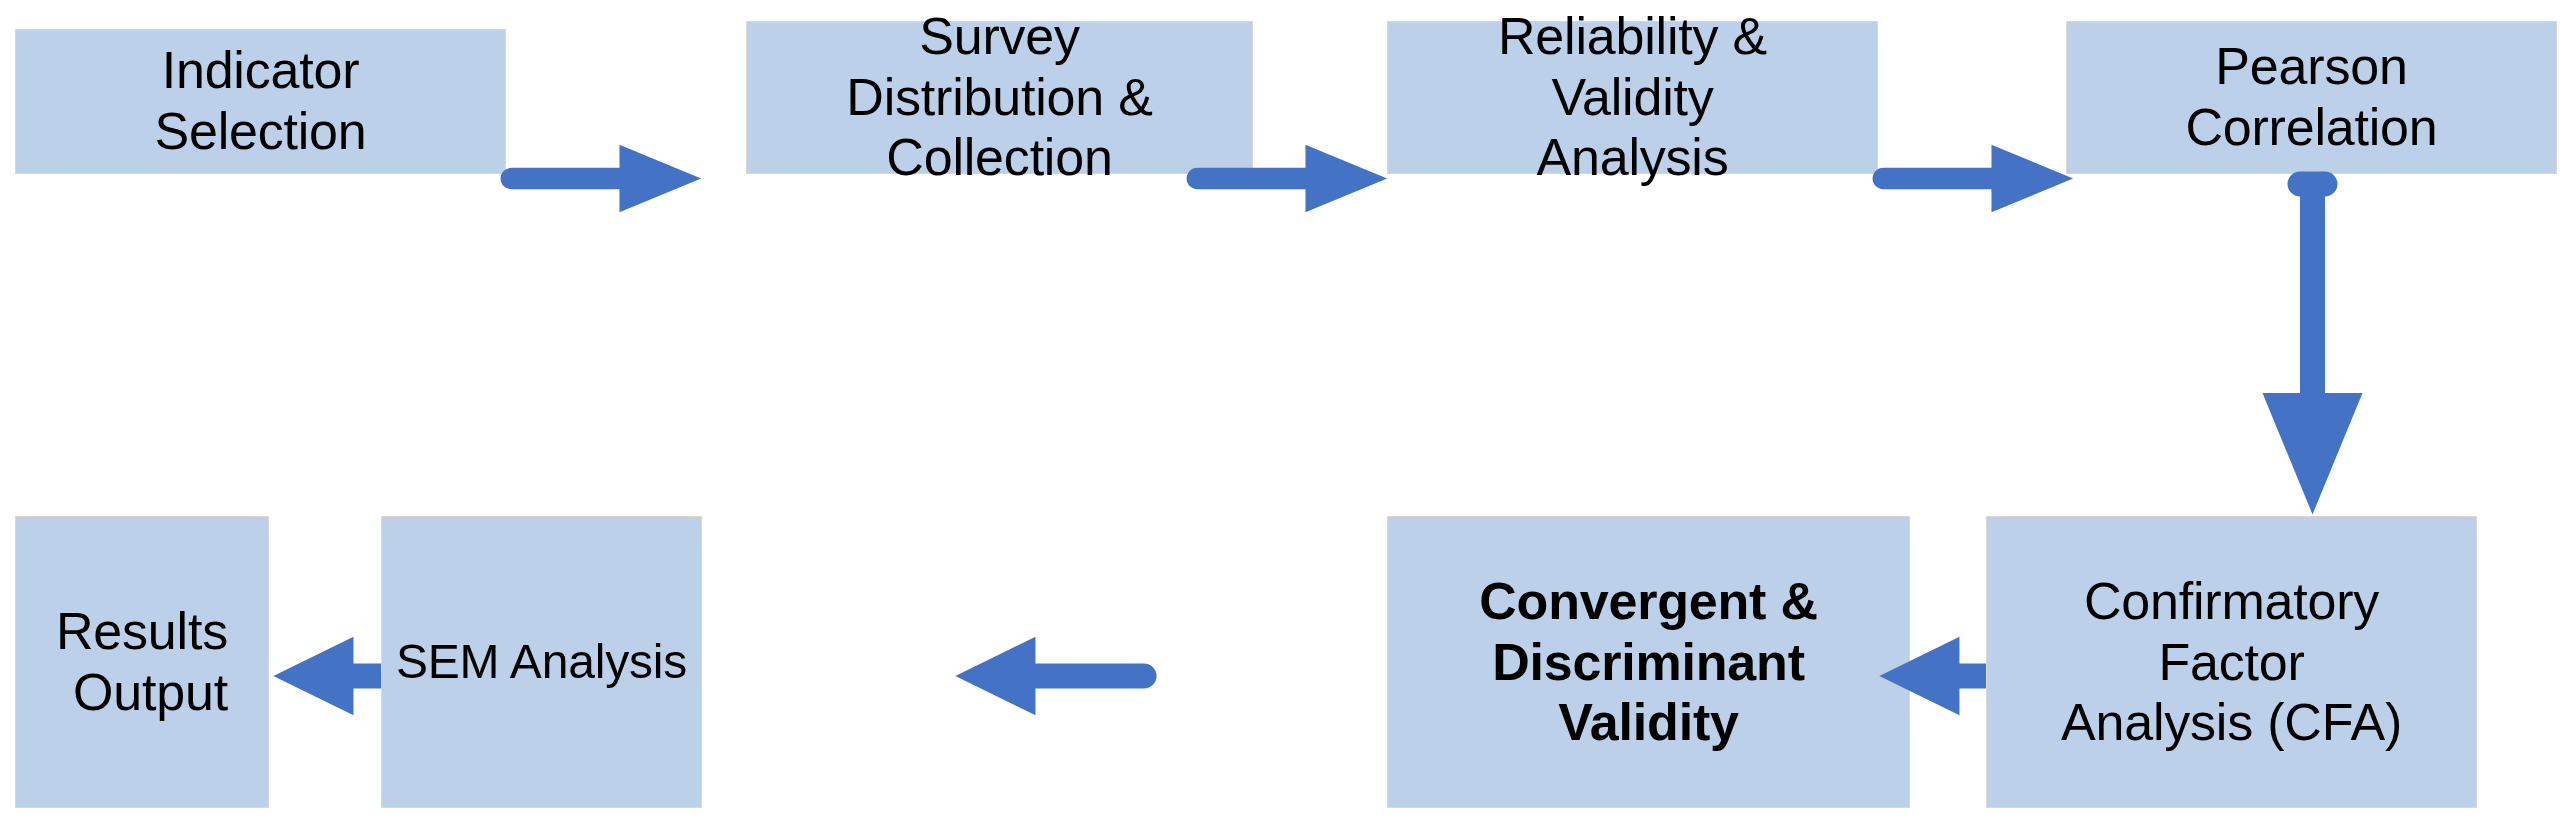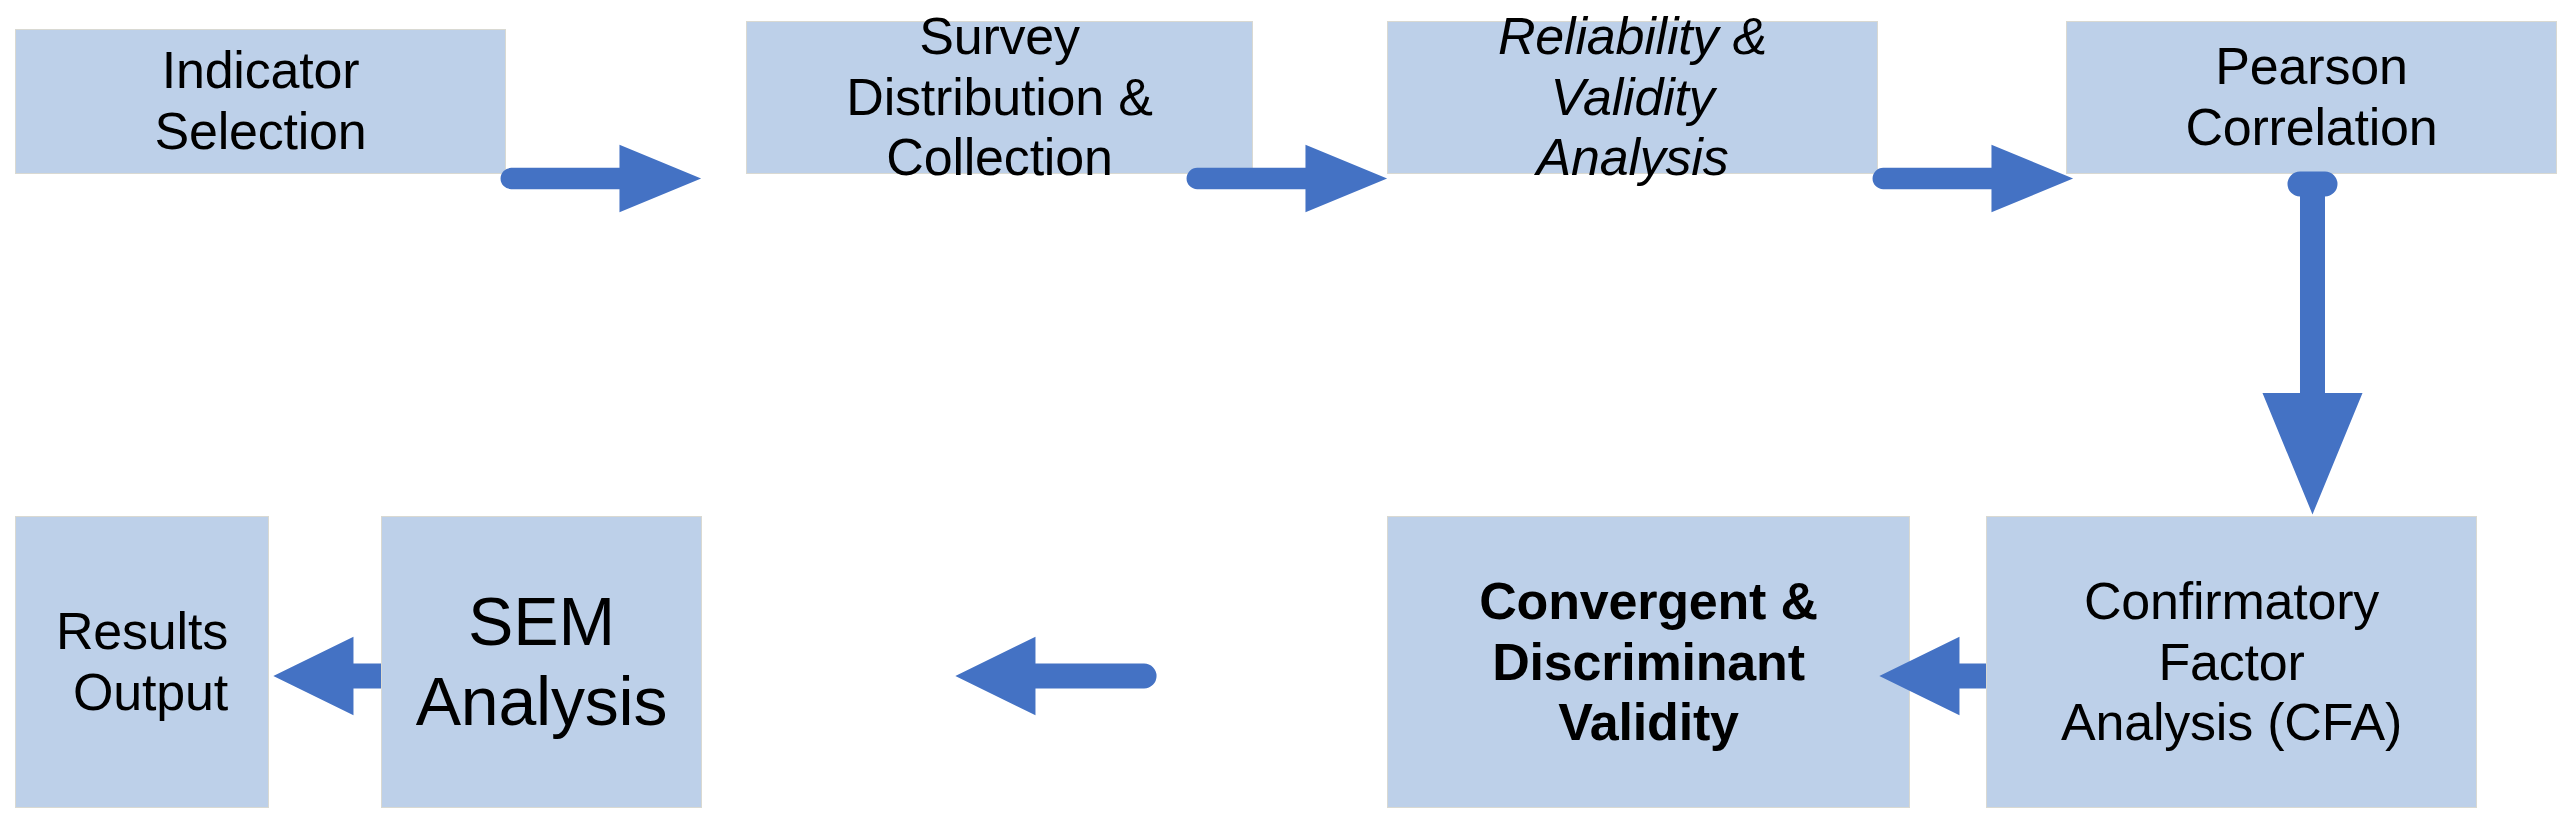--- a/index.html
+++ b/index.html
@@ -26,21 +26,21 @@
     text-align: center;
     color: #000000;
     font-family: "Liberation Sans", sans-serif;
     font-size: 52px;
     line-height: 1.17;
     font-weight: 400;
     letter-spacing: -0.2px;
     padding: 1.8px 5.4px;
     white-space: pre-line;
   }
-  .node.tight { font-size: 68px; }
+  .node.tight { font-size: 48px; }
   .arrow {
     position: absolute;
     overflow: visible;
   }
   .arrow svg { display: block; overflow: visible; }
 </style>
 </head>
 <body>
 
 <div id="canvas">
@@ -59,21 +59,21 @@
 Distribution &amp;
 Collection</div>
 
   <div class="arrow" style="left:1188px; top:143px; width:203px; height:71px;">
     <svg width="203" height="71" viewBox="0 0 228 80">
       <path d="M 10 28 L 132 28 L 132 2 L 224 40 L 132 78 L 132 52 L 10 52
                A 12 12 0 0 1 10 28 Z" fill="#4472c4"></path>
     </svg>
   </div>
 
-  <div class="node" style="left:1387px; top:20.5px; width:491px; height:153px;font-style:italic;">Reliability &amp;
+  <div class="node" style="left:1387px; top:20.5px; width:491px; height:153px;">Reliability &amp;
 Validity
 Analysis</div>
 
   <div class="arrow" style="left:1874px; top:143px; width:203px; height:71px;">
     <svg width="203" height="71" viewBox="0 0 228 80">
       <path d="M 10 28 L 132 28 L 132 2 L 224 40 L 132 78 L 132 52 L 10 52
                A 12 12 0 0 1 10 28 Z" fill="#4472c4"></path>
     </svg>
   </div>
 

